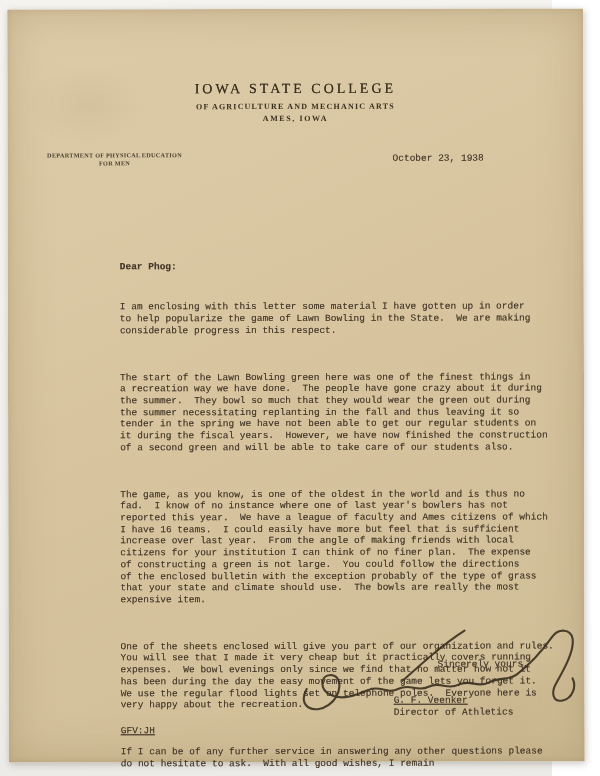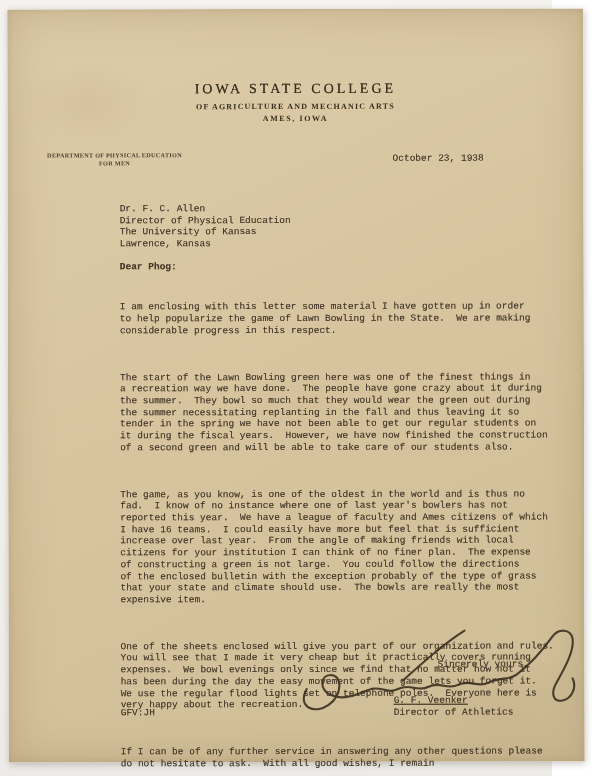--- a/index.html
+++ b/index.html
@@ -58,21 +58,21 @@
     color: #4a4030; white-space: pre-wrap;
   }
   .date       { left: 385px; top: 144px; }
   .recipient  { left: 112px; top: 194px; }
   .salutation { left: 112px; top: 252px; font-weight: bold; }
   .body-block { left: 112px; top: 269px; width: 452px; }
   .body-block p { margin: 0 0 11.7px 0; }
   .valediction  { left: 385px; top: 650px; margin-left: 44px; }
   .signer-name  { left: 385px; top: 686px; text-decoration: underline; }
   .signer-title { left: 385px; top: 698px; }
-  .initials     { left: 112px; top: 698px; }
+  .initials     { left: 112px; top: 716px; text-decoration: underline; }
   .signature {
     position: absolute; left: 276px; top: 616px;
     width: 312px; height: 96px;
     overflow: visible;
   }
   .signature path {
     fill: none;
     stroke: #3a2f1f;
     stroke-width: 2.1;
     stroke-linecap: round;
@@ -87,24 +87,20 @@
   <div class="paper">
 
     <div class="lh lh-college">IOWA STATE COLLEGE</div>
     <div class="lh lh-subtitle">OF AGRICULTURE AND MECHANIC ARTS</div>
     <div class="lh lh-city">AMES, IOWA</div>
 
     <div class="dept">DEPARTMENT OF PHYSICAL EDUCATION
 FOR MEN</div>
     <div class="tw date">October 23, 1938</div>
 
-    <div class="tw recipient">Dr. F. C. Allen
-Director of Physical Education
-The University of Kansas
-Lawrence, Kansas</div>
     <div class="tw salutation">Dear Phog:</div>
 
     <div class="tw body-block">
       <p>I am enclosing with this letter some material I have gotten up in order
 to help popularize the game of Lawn Bowling in the State.  We are making
 considerable progress in this respect.</p>
       <p>The start of the Lawn Bowling green here was one of the finest things in
 a recreation way we have done.  The people have gone crazy about it during
 the summer.  They bowl so much that they would wear the green out during
 the summer necessitating replanting in the fall and thus leaving it so

